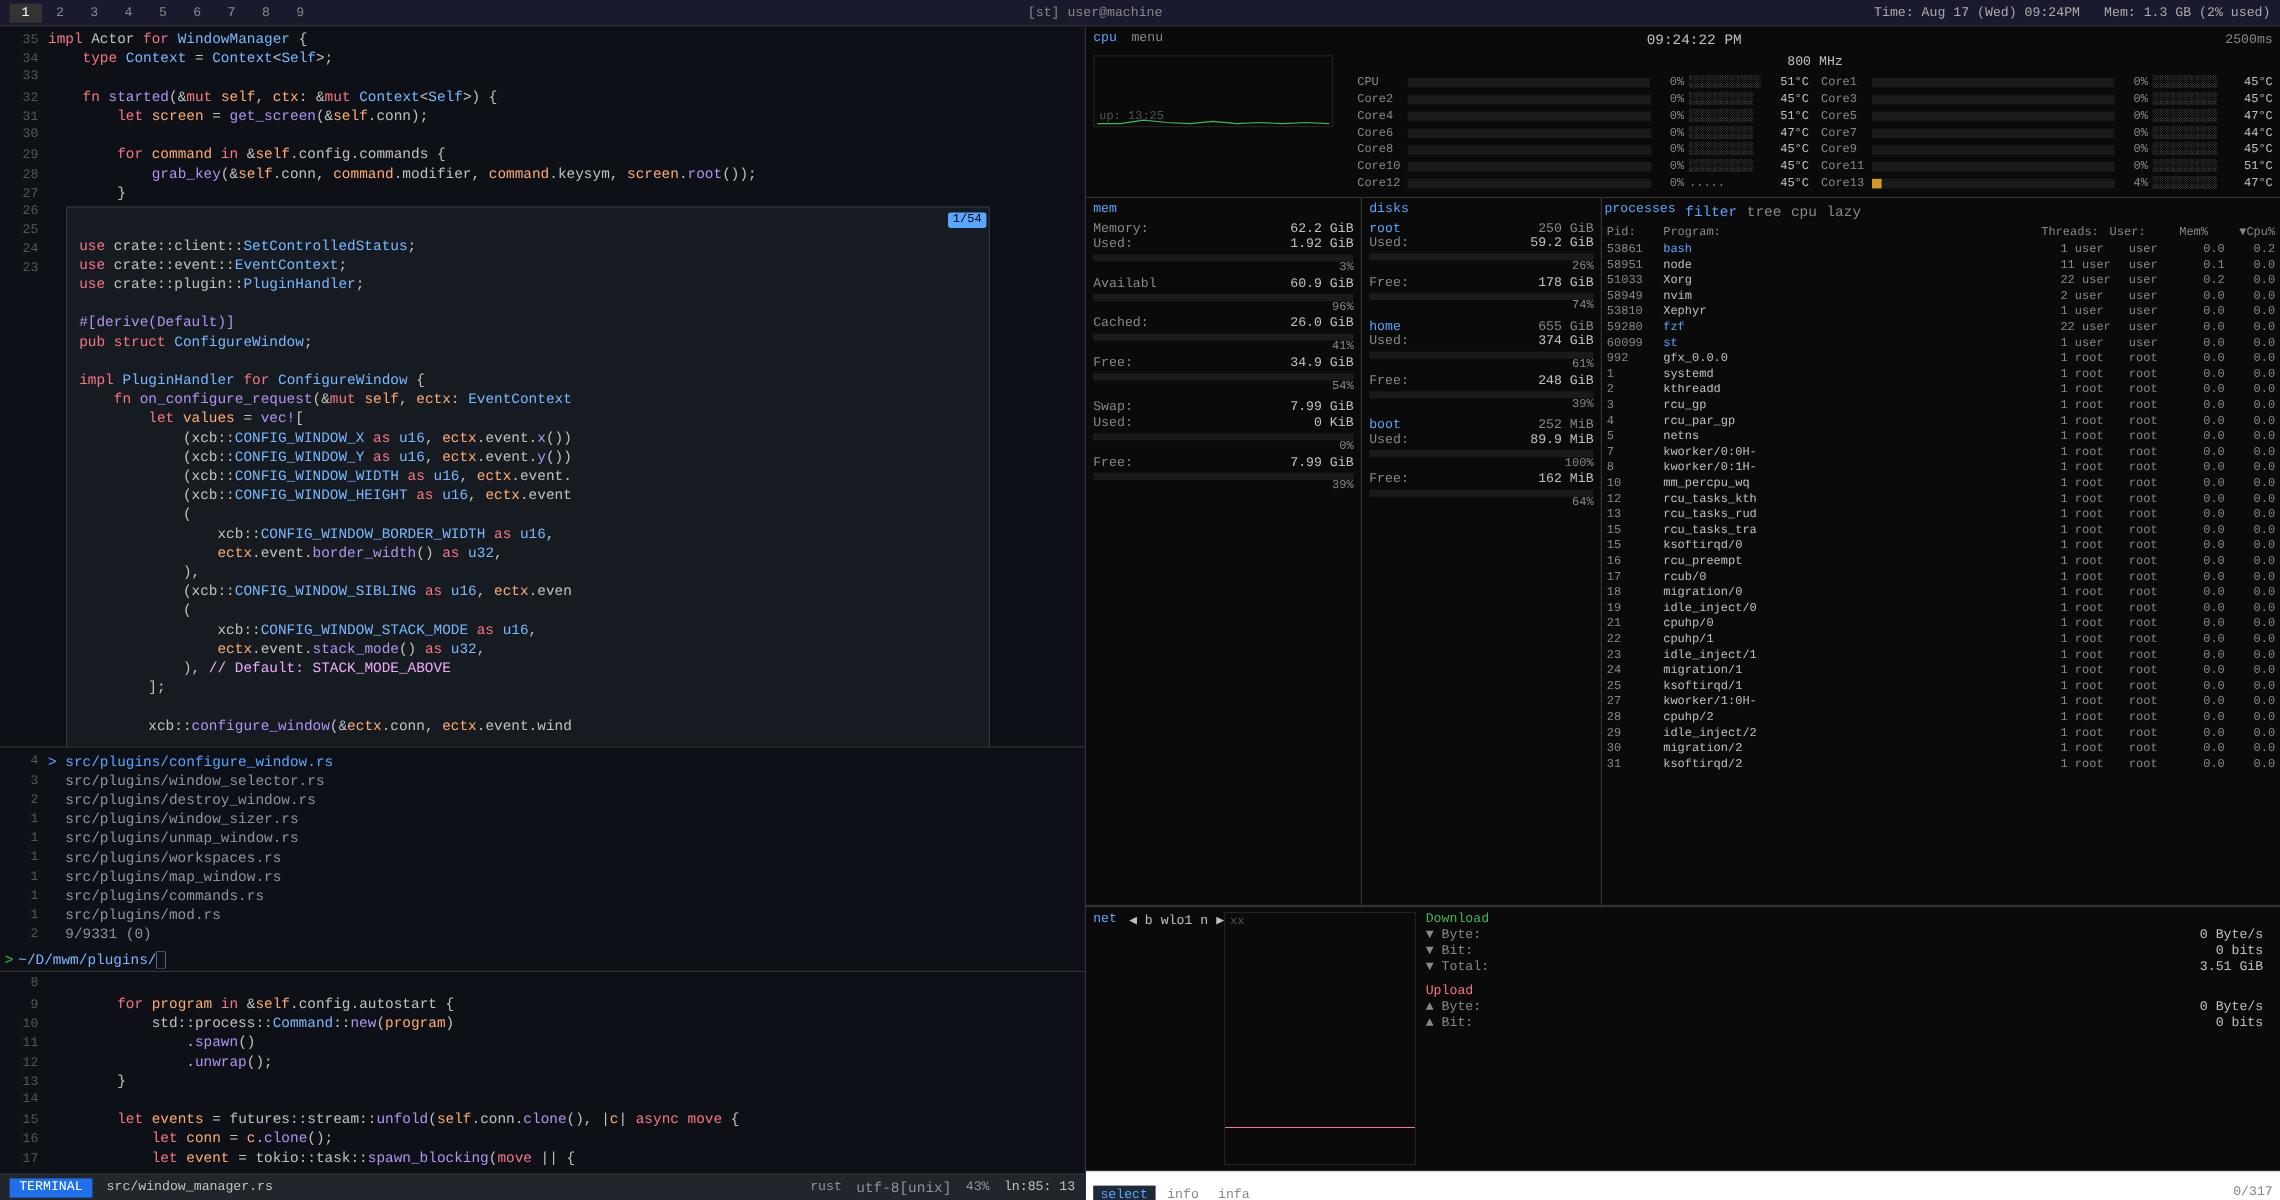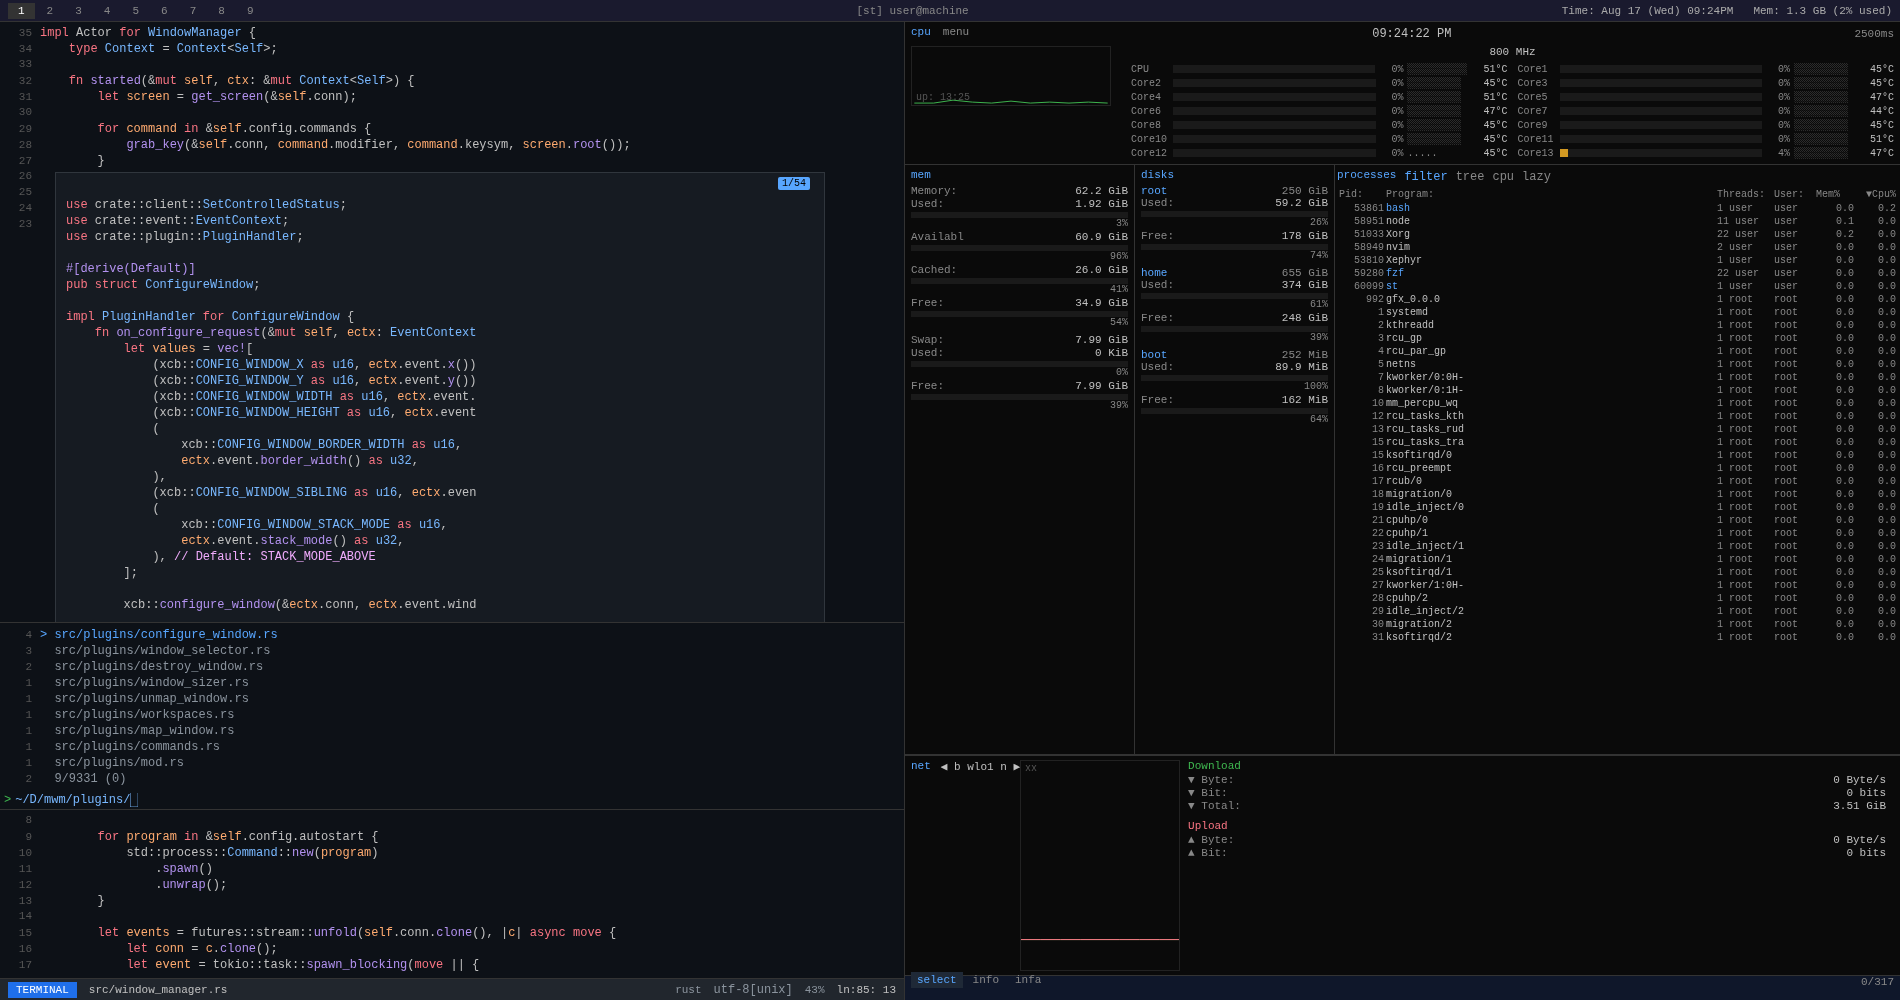--- a/index.html
+++ b/index.html
@@ -95,21 +95,21 @@
       left: 55px;
       background: #161b22;
       border: 1px solid #30363d;
       width: 770px;
       z-index: 10;
       font-size: 12px;
     }
     .popup-badge {
       position: absolute;
       top: 4px;
-      right: 14px;
+      right: 2px;
       background: #58a6ff;
       color: #000;
       font-size: 10px;
       padding: 1px 4px;
       border-radius: 2px;
     }
     .popup-content {
       padding: 8px 10px;
       color: #c0c0c0;
     }
@@ -292,32 +292,32 @@
       font-size: 10px;
       color: #888;
       padding: 0 2px;
       margin-bottom: 2px;
       gap: 2px;
     }
     .proc-col-pid { width: 45px; flex-shrink: 0; }
     .proc-col-name { flex: 1; }
     .proc-col-threads { width: 55px; flex-shrink: 0; }
     .proc-col-user { width: 40px; flex-shrink: 0; }
-    .proc-col-mem { width: 38px; flex-shrink: 0; }
+    .proc-col-mem { width: 38px; flex-shrink: 0; margin-left: 16px; }
     .proc-col-cpu { width: 40px; flex-shrink: 0; text-align: right; }
     .proc-row {
       display: flex;
       font-size: 10px;
       color: #c0c0c0;
       padding: 0 2px;
       height: 13px;
       align-items: center;
       gap: 2px;
     }
-    .proc-pid { width: 45px; color: #888; flex-shrink: 0; text-align: right; }
+    .proc-pid { width: 45px; color: #888; flex-shrink: 0; }
     .proc-name { flex: 1; overflow: hidden; white-space: nowrap; }
     .proc-threads { width: 55px; flex-shrink: 0; color: #888; }
     .proc-user { width: 40px; flex-shrink: 0; color: #888; }
     .proc-mem { width: 38px; flex-shrink: 0; color: #888; text-align: right; }
     .proc-cpu { width: 40px; flex-shrink: 0; text-align: right; color: #888; }
     .proc-name.highlight { color: #58a6ff; }
     
     .net-section {
       border-top: 1px solid #333;
       padding: 4px 6px;
@@ -335,25 +335,25 @@
     .net-graph { flex: 0 0 160px; background: #0a0a0a; border: 1px solid #222; position: relative; }
     .net-graph-label { font-size: 10px; color: #555; position: absolute; top: 2px; left: 4px; }
     .net-stats { flex: 1; padding: 0 8px; }
     .net-stat-group { margin-bottom: 8px; }
     .net-stat-row { display: flex; justify-content: space-between; font-size: 11px; color: #c0c0c0; margin-bottom: 1px; }
     .net-stat-label { color: #888; }
     
     .bottom-bar {
       display: flex;
       justify-content: space-between;
-      background: #0f172a;
+      background: #ffffff;
       border-top: 1px solid #333;
       height: 22px;
       padding: 12px 6px;
-      align-items: flex-end;
+      align-items: flex-start;
       flex-shrink: 0;
     }
     .bottom-tabs { display: flex; gap: 4px; }
     .bottom-tab {
       font-size: 11px;
       color: #888;
       padding: 2px 6px;
       cursor: pointer;
     }
     .bottom-tab.active { color: #58a6ff; background: #1f2937; }

